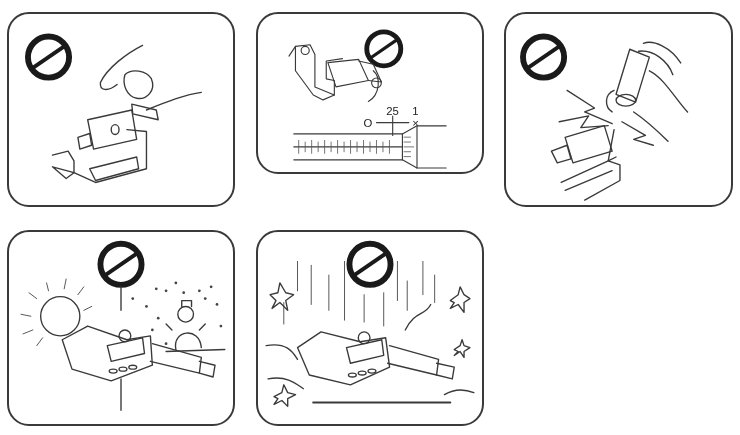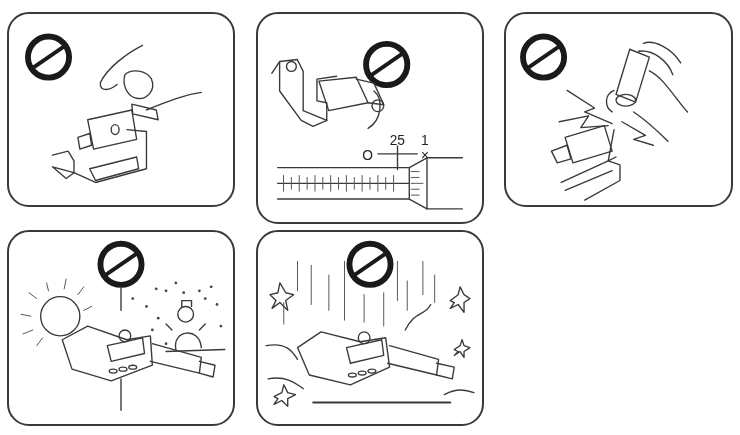--- a/index.html
+++ b/index.html
@@ -26,21 +26,21 @@
     <path class="ln" d="M125 92 L150 98 L152 108 L126 102 Z"></path>
     <path class="ln" d="M80 108 L125 98 L130 128 L86 138 Z"></path>
     <ellipse class="ln" cx="108" cy="118" rx="4" ry="5"></ellipse>
     <path class="ln" d="M70 126 L82 122 L84 134 L72 138 Z"></path>
     <path class="ln" d="M44 144 L60 140 L66 150 L66 162 L88 172 L140 158 L140 120 L120 118"></path>
     <path class="ln" d="M66 162 L58 168 L44 156 Z"></path>
     <path class="ln" d="M82 158 L130 146 L132 158 L88 170 Z"></path>
   </svg>
 </div>
 
-<div class="panel" style="left:256px;top:12px;width:228px;height:212px;">
+<div class="panel" style="left:256px;top:12px;width:228px;height:162px;">
   <svg viewBox="0 0 228 195">
     <g>
         <circle class="prohib" cx="131" cy="43" r="21"></circle>
         <line class="prohib" x1="115" y1="54" x2="147" y2="32" style="stroke-width:4"></line>
       </g>
     <path class="ln" d="M22 40 L40 38 L46 50 L46 90 L70 100 L70 82 L60 80 L60 58 L80 55"></path>
     <circle class="ln" cx="34" cy="45" r="5"></circle>
     <path class="ln" d="M14 52 L22 40 L22 70 L44 100 L56 106 L70 100"></path>
     <path class="ln" d="M62 60 L100 56 L112 82 L72 90 Z"></path>
     <path class="ln" d="M100 58 L118 62 L128 84 L112 82"></path>

